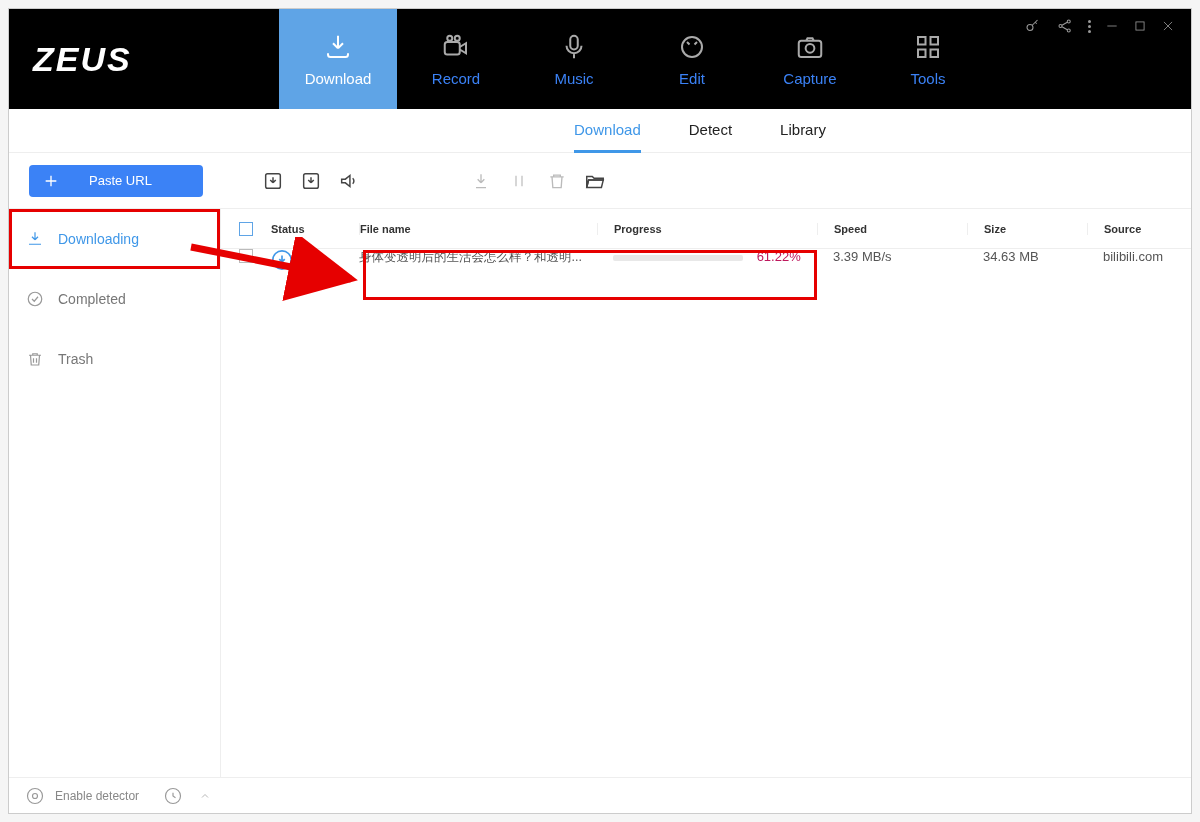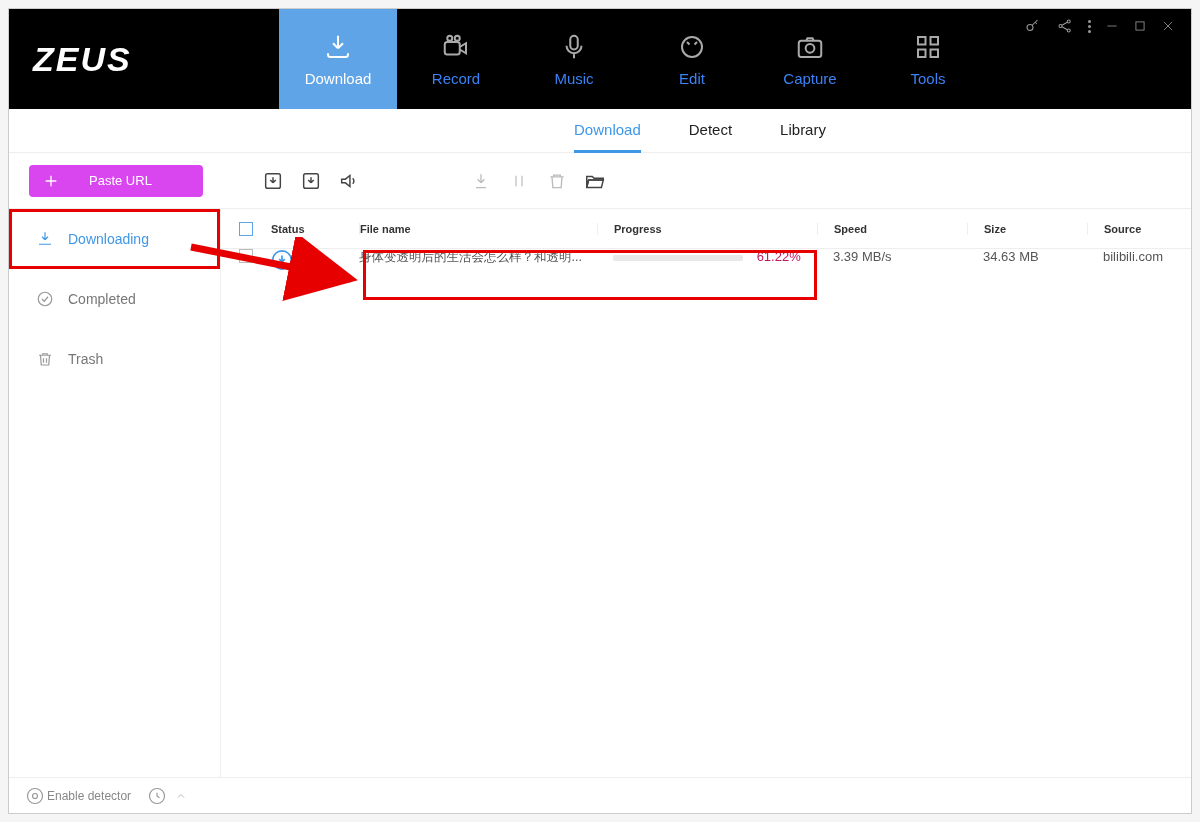--- a/index.html
+++ b/index.html
@@ -17,31 +17,31 @@
 .win-controls { position: absolute; top: 8px; right: 16px; display: flex; gap: 14px; align-items: center; }
 .win-controls svg { stroke: #999; fill: none; stroke-width: 1.4; }
 .win-controls .dots span { display: inline-block; width: 3px; height: 3px; background: #999; border-radius: 50%; margin: 1px 0; }
 .dots { display:flex; flex-direction: column; align-items:center; }
 
 .subtabs { height: 44px; border-bottom: 1px solid #eee; display: flex; align-items: center; justify-content: center; gap: 48px; padding-left: 200px; }
 .subtab { font-size: 15px; color: #222; cursor: pointer; height: 44px; display: flex; align-items: center; border-bottom: 3px solid transparent; }
 .subtab.active { color: #3f97e8; border-bottom-color: #3f97e8; }
 
 .toolbar-row { height: 56px; border-bottom: 1px solid #eee; display: flex; align-items: center; padding: 0 20px; gap: 14px; }
-.paste-btn { background: #d946ef; color: #fff; border: none; border-radius: 4px; height: 32px; width: 174px; display: flex; align-items: center; font-size: 13px; cursor: pointer; padding: 0 14px; }
+.paste-btn { background: #3b82f6; color: #fff; border: none; border-radius: 4px; height: 32px; width: 174px; display: flex; align-items: center; font-size: 13px; cursor: pointer; padding: 0 14px; }
 .paste-btn svg { stroke: #fff; stroke-width: 2; fill: none; }
 .plus-ico { margin-right: 30px; }
 .tool-ico { width: 24px; height: 24px; display: flex; align-items: center; justify-content: center; cursor: pointer; }
 .tool-ico svg { stroke: #444; fill: none; stroke-width: 1.6; }
 .tool-spacer { width: 80px; }
 .tool-ico.muted svg { stroke: #bbb; }
 
 .body { flex: 1; display: flex; overflow: hidden; }
 .sidebar { width: 212px; border-right: 1px solid #eee; background: #fff; padding-top: 0; }
-.side-item { height: 60px; display: flex; align-items: center; gap: 14px; padding-left: 24px; font-size: 14px; color: #777; cursor: pointer; border: 3px solid transparent; }
+.side-item { height: 60px; display: flex; align-items: center; gap: 14px; padding-left: 14px; font-size: 14px; color: #777; cursor: pointer; border: 3px solid transparent; }
 .side-item svg { stroke: #999; fill: none; stroke-width: 1.6; }
 .side-item.active { color: #3f97e8; border-color: #e60000; background: #fff; }
 .side-item.active svg { stroke: #3f97e8; fill: #3f97e8; }
 .side-item.highlight { border: 3px solid #e60000; }
 
 .content { flex: 1; position: relative; background: #fff; }
 .thead { height: 40px; border-bottom: 1px solid #eee; display: flex; align-items: center; font-size: 11px; font-weight: 700; color: #333; }
 .col-check { width: 50px; display:flex; justify-content:center; }
 .col-status { width: 88px; }
 .col-file { width: 238px; border-left: 1px solid #eee; }
@@ -57,21 +57,21 @@
 .status-ico { width: 22px; height: 22px; }
 .status-ico svg { stroke: #3f97e8; fill: none; stroke-width: 1.8; }
 .pbar { width: 130px; height: 6px; background: #e8e8e8; border-radius: 2px; overflow: hidden; display: inline-block; vertical-align: middle; }
 .pbar-fill { height: 100%; background: #5fa4e6; width: 61.22%; }
 .pct { margin-left: 10px; color: #be185d; }
 .fname { white-space: nowrap; overflow: hidden; text-overflow: ellipsis; font-size: 12.5px; }
 
 .red-box { position: absolute; border: 3px solid #e60000; left: 142px; top: 41px; width: 454px; height: 50px; pointer-events: none; }
 .arrow { position: absolute; left: -40px; top: 28px; pointer-events:none; }
 
-.footer { height: 36px; border-top: 1px solid #eee; display: flex; align-items: center; padding: 0 16px; gap: 2px; font-size: 12px; color: #888; }
+.footer { height: 36px; border-top: 1px solid #eee; display: flex; align-items: center; padding: 0 16px; gap: 10px; font-size: 12px; color: #888; }
 .footer .circ { width: 20px; height: 20px; }
 .footer svg { stroke: #999; fill:none; stroke-width:1.4; }
 .caret-up { margin-left: 6px; }
 </style>
 </head>
 <body>
 
 <div class="window">
 
   <div class="titlebar">

